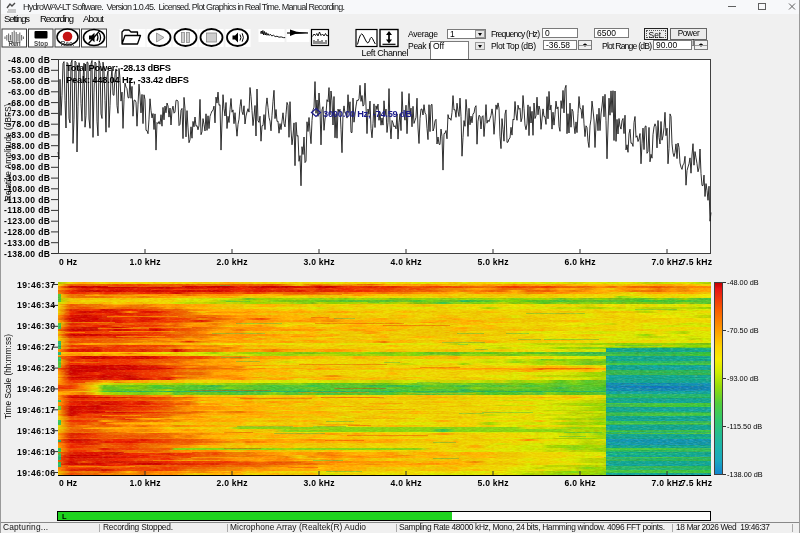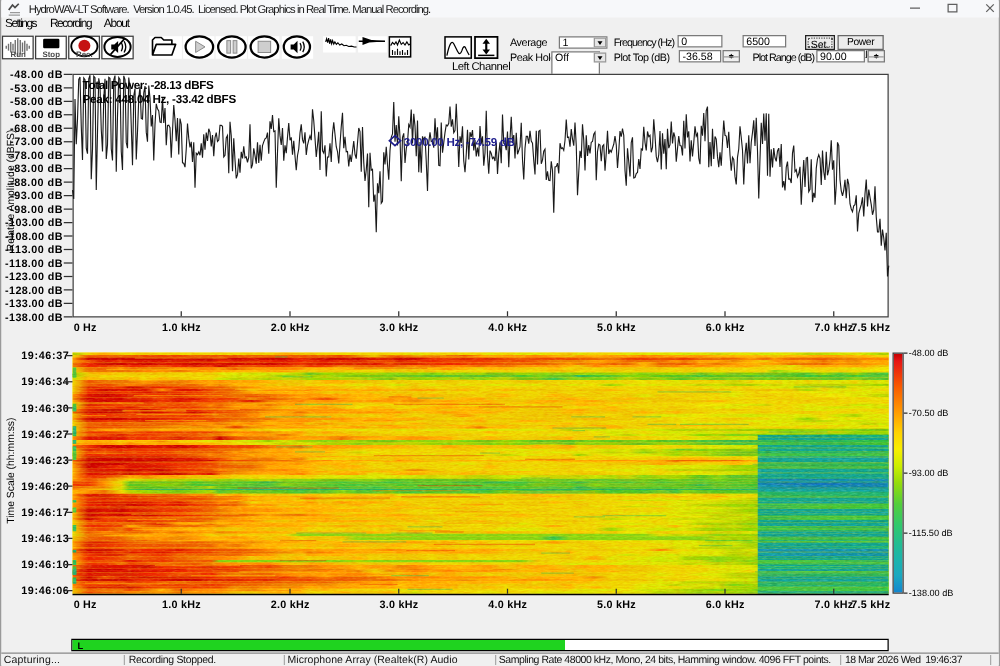--- a/index.html
+++ b/index.html
@@ -117,21 +117,21 @@
 <div class="fld" style="left:447px;top:28.5px;width:39px;height:10px;line-height:8px">1</div>
 <div class="abs" style="left:475px;top:29.5px;width:10px;height:8px;background:#e6e6e6;border:1px solid #999">
     <i style="position:absolute;left:1.5px;top:2px;width:0;height:0;border-left:2.5px solid transparent;border-right:2.5px solid transparent;border-top:3.5px solid #000"></i>
   </div>
 <div class="fld" style="left:542px;top:28px;width:36px;height:10px;line-height:8px">0</div>
 <div class="fld" style="left:594px;top:28px;width:35px;height:10px;line-height:8px">6500</div>
 <div class="abs" style="left:644px;top:27.5px;width:24px;height:12px;background:#ececec;border:1.4px solid #222;font-size:8.4px;text-align:center;line-height:9px">
     <span style="position:absolute;left:1px;top:1px;right:1px;bottom:1px;border:1px dotted #555;line-height:8px">Set.</span>
   </div>
 <div class="abs" style="left:670px;top:27.5px;width:37px;height:12px;background:#ececec;border:1px solid #666;font-size:8.2px;text-align:center;line-height:10px;letter-spacing:-0.3px">Power Scale</div>
-<div class="fld" style="left:441px;top:40.5px;width:39px;height:28px;line-height:8px">Off</div>
+<div class="fld" style="left:430px;top:40.5px;width:39px;height:28px;line-height:8px">Off</div>
 <div class="abs" style="left:475px;top:41.5px;width:10px;height:8px;background:#e6e6e6;border:1px solid #999">
     <i style="position:absolute;left:1.5px;top:2px;width:0;height:0;border-left:2.5px solid transparent;border-right:2.5px solid transparent;border-top:3.5px solid #000"></i>
   </div>
 <div class="fld" style="left:543px;top:39.5px;width:34px;height:10px;line-height:8px">-36.58</div>
 <div class="spin" style="left:578px;top:39.5px">
     <i class="u"></i>
     <i class="d"></i>
     <b></b>
   </div>
 <div class="fld" style="left:653px;top:39.5px;width:39px;height:10px;line-height:8px">90.00</div>

